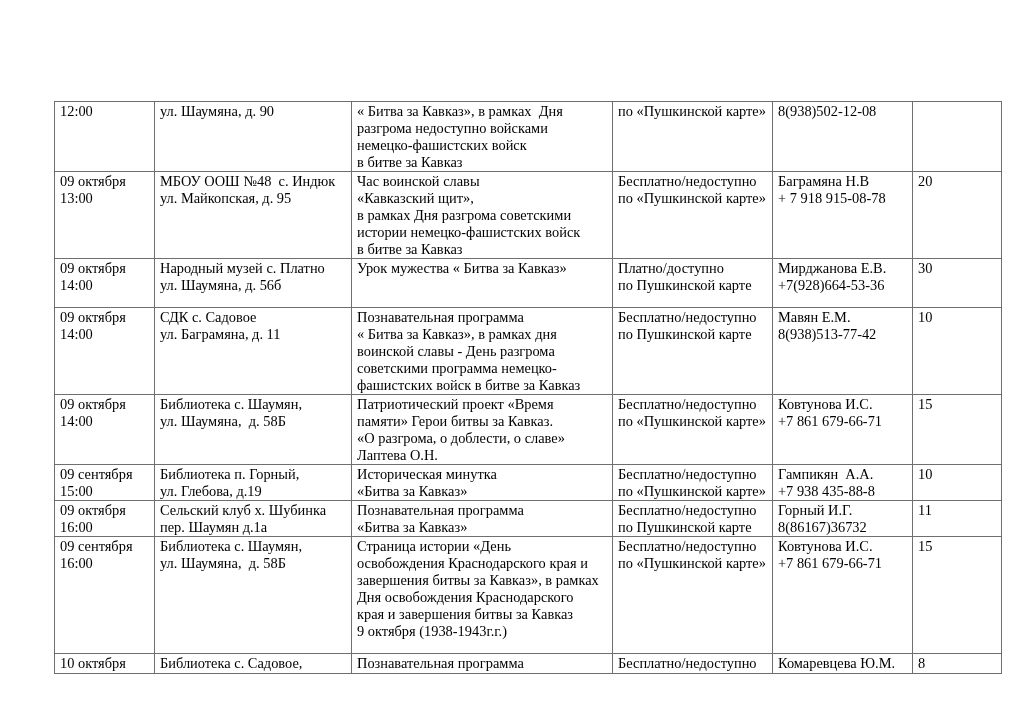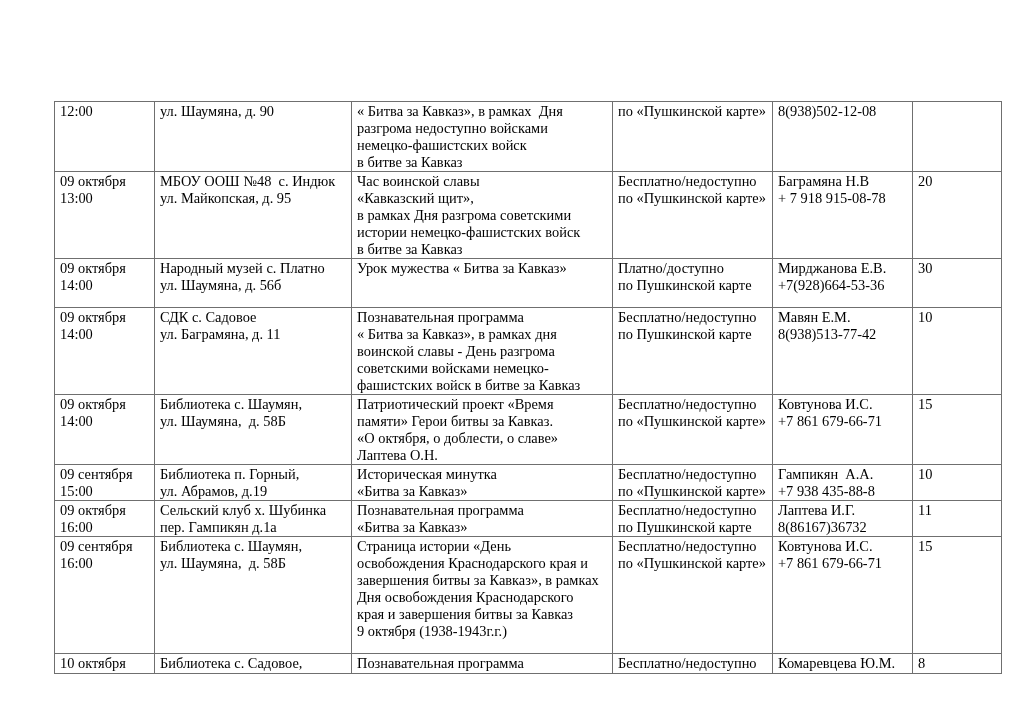--- a/index.html
+++ b/index.html
@@ -133,21 +133,21 @@
             <div class="line">14:00</div>
           </td>
           <td>
             <div class="line">СДК с. Садовое</div>
             <div class="line">ул. Баграмяна, д. 11</div>
           </td>
           <td>
             <div class="line">Познавательная программа</div>
             <div class="line">« Битва за Кавказ», в рамках дня</div>
             <div class="line">воинской славы - День разгрома</div>
-            <div class="line">советскими войсками немецко-</div>
+            <div class="line">советскими программа немецко-</div>
             <div class="line">фашистских войск в битве за Кавказ</div>
           </td>
           <td>
             <div class="line">Бесплатно/недоступно</div>
             <div class="line">по Пушкинской карте</div>
           </td>
           <td>
             <div class="line">Мавян Е.М.</div>
             <div class="line">8(938)513-77-42</div>
           </td>
@@ -160,21 +160,21 @@
             <div class="line">09 октября</div>
             <div class="line">14:00</div>
           </td>
           <td>
             <div class="line">Библиотека с. Шаумян,</div>
             <div class="line">ул. Шаумяна,  д. 58Б</div>
           </td>
           <td>
             <div class="line">Патриотический проект «Время</div>
             <div class="line">памяти» Герои битвы за Кавказ.</div>
-            <div class="line">«О октября, о доблести, о славе»</div>
+            <div class="line">«О разгрома, о доблести, о славе»</div>
             <div class="line">Лаптева О.Н.</div>
           </td>
           <td>
             <div class="line">Бесплатно/недоступно</div>
             <div class="line">по «Пушкинской карте»</div>
           </td>
           <td>
             <div class="line">Ковтунова И.С.</div>
             <div class="line">+7 861 679-66-71</div>
           </td>
@@ -182,21 +182,21 @@
             <div class="line">15</div>
           </td>
         </tr>
         <tr style="height: 34px;">
           <td>
             <div class="line">09 сентября</div>
             <div class="line">15:00</div>
           </td>
           <td>
             <div class="line">Библиотека п. Горный,</div>
-            <div class="line">ул. Абрамов, д.19</div>
+            <div class="line">ул. Глебова, д.19</div>
           </td>
           <td>
             <div class="line">Историческая минутка</div>
             <div class="line">«Битва за Кавказ»</div>
           </td>
           <td>
             <div class="line">Бесплатно/недоступно</div>
             <div class="line">по «Пушкинской карте»</div>
           </td>
           <td>
@@ -207,32 +207,32 @@
             <div class="line">10</div>
           </td>
         </tr>
         <tr style="height: 35px;">
           <td>
             <div class="line">09 октября</div>
             <div class="line">16:00</div>
           </td>
           <td>
             <div class="line">Сельский клуб х. Шубинка</div>
-            <div class="line">пер. Гампикян д.1а</div>
+            <div class="line">пер. Шаумян д.1а</div>
           </td>
           <td>
             <div class="line">Познавательная программа</div>
             <div class="line">«Битва за Кавказ»</div>
           </td>
           <td>
             <div class="line">Бесплатно/недоступно</div>
             <div class="line">по Пушкинской карте</div>
           </td>
           <td>
-            <div class="line">Лаптева И.Г.</div>
+            <div class="line">Горный И.Г.</div>
             <div class="line">8(86167)36732</div>
           </td>
           <td>
             <div class="line">11</div>
           </td>
         </tr>
         <tr style="height: 117px;">
           <td>
             <div class="line">09 сентября</div>
             <div class="line">16:00</div>

